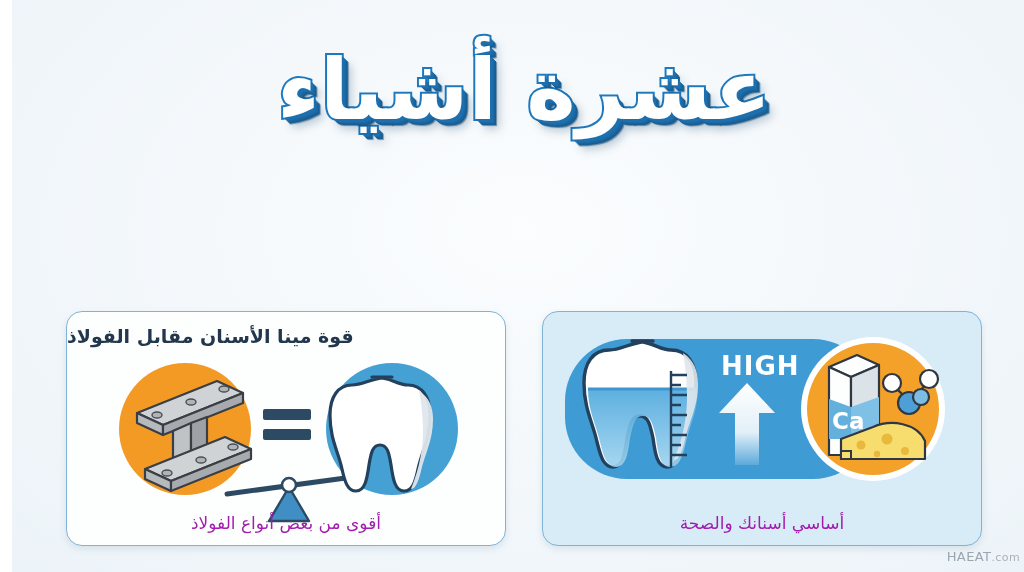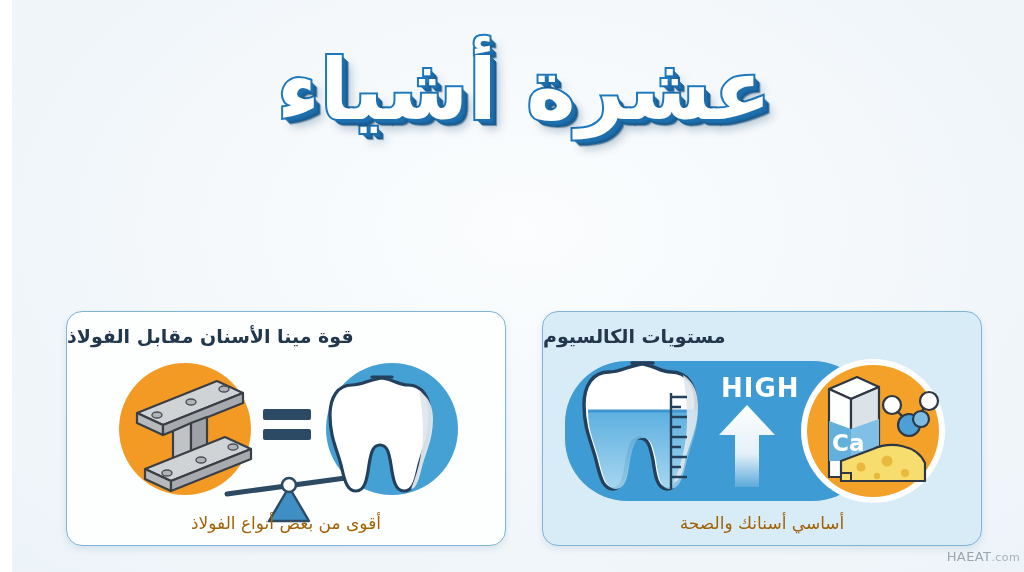--- a/index.html
+++ b/index.html
@@ -76,21 +76,21 @@
     font-weight:bold;
     color:#23374c;
     direction:rtl;
     text-align:center;
     letter-spacing:0px;
   }
   .card-caption {
     position:absolute;
     bottom:12px; left:0; right:0;
     font-size:17px;
-    color:#a16207;
+    color:#a21caf;
     direction:rtl;
     text-align:center;
   }
 
   .card-art {
     position:relative;
     width:100%;
     flex:1;
     margin-top:2px;
   }
@@ -181,21 +181,20 @@
             <path d="M352 42 c 10 6 14 16 14 28 c 0 22 -8 34 -12 52 c -3 12 -6 18 -10 18
                      c 9 -22 12 -42 12 -58 c 0 -16 -2 -30 -4 -40 z" fill="#dfe7ec" opacity="0.95"></path>
           </g>
         </svg>
       </div>
 
       <div class="card-caption">أقوى من بعض أنواع الفولاذ</div>
     </div>
 
     <div class="card right">
-      <div class="card-title">مستويات الكالسيوم</div>
 
       <div class="card-art">
         <svg width="440" height="185" viewBox="0 0 440 185" aria-hidden="true">
 
           <rect x="22" y="12" width="310" height="140" rx="62" fill="#3f9bd4"></rect>
 
           <g>
             <circle cx="330" cy="82" r="72" fill="#ffffff"></circle>
             <circle cx="330" cy="82" r="66" fill="#f3a128"></circle>
 

